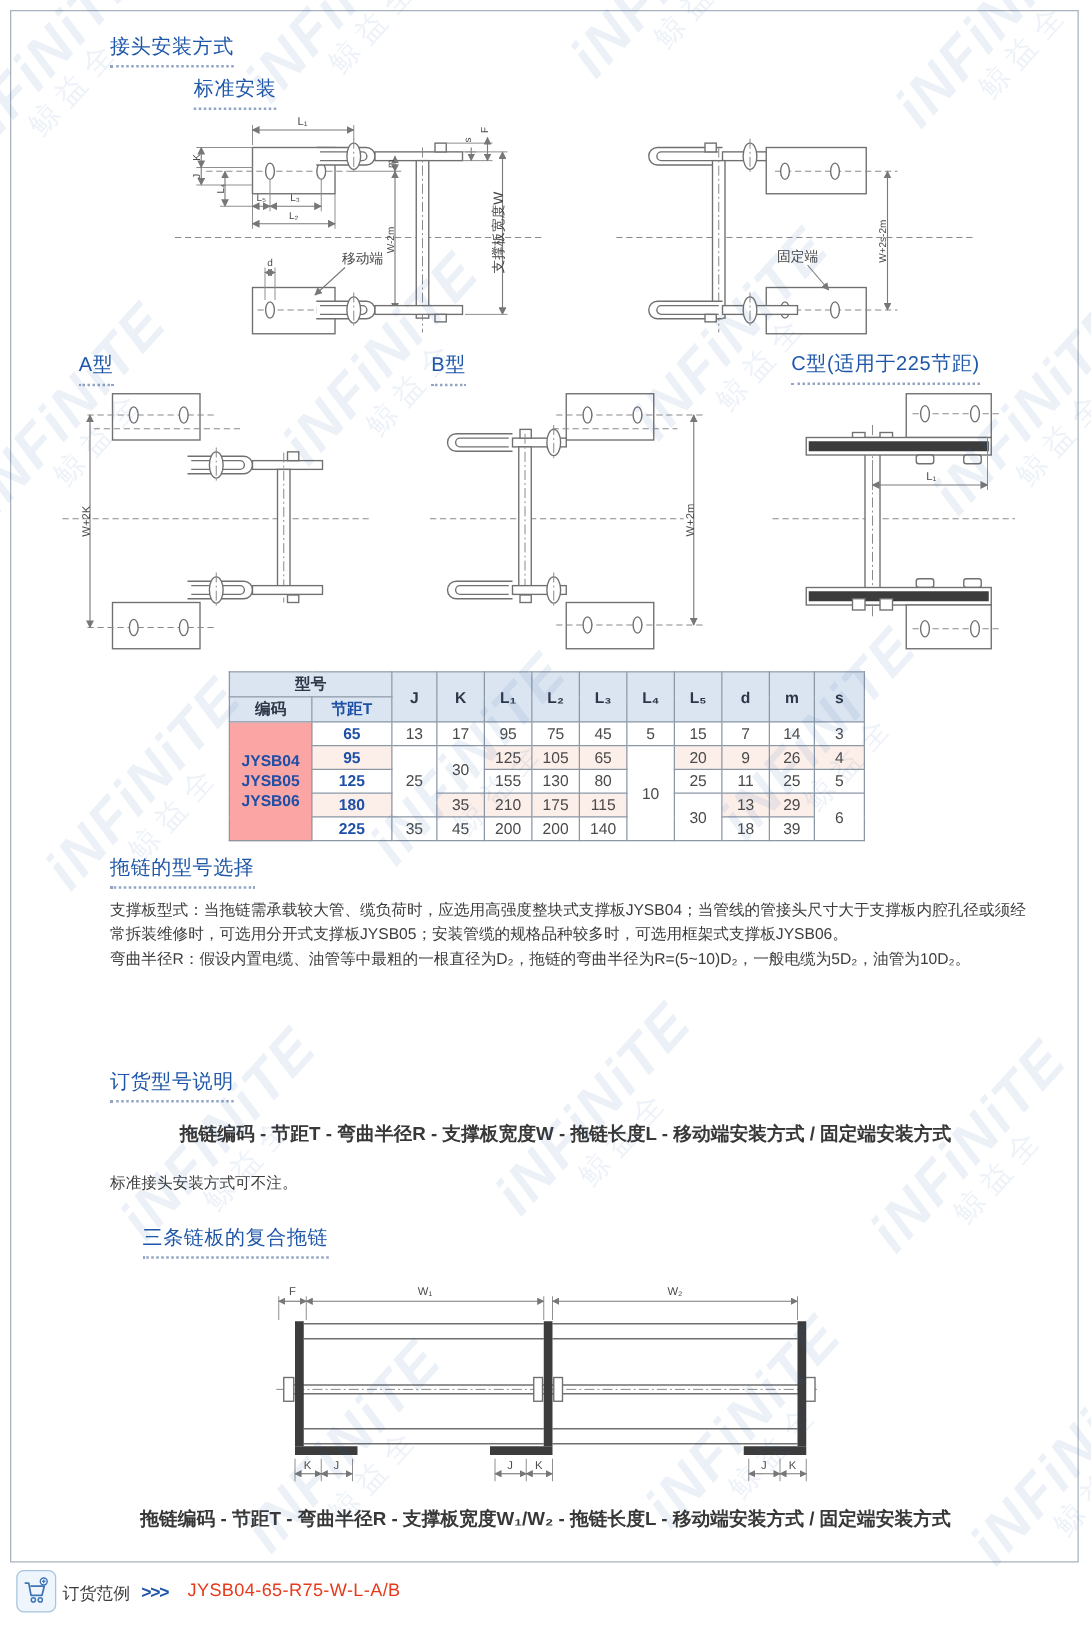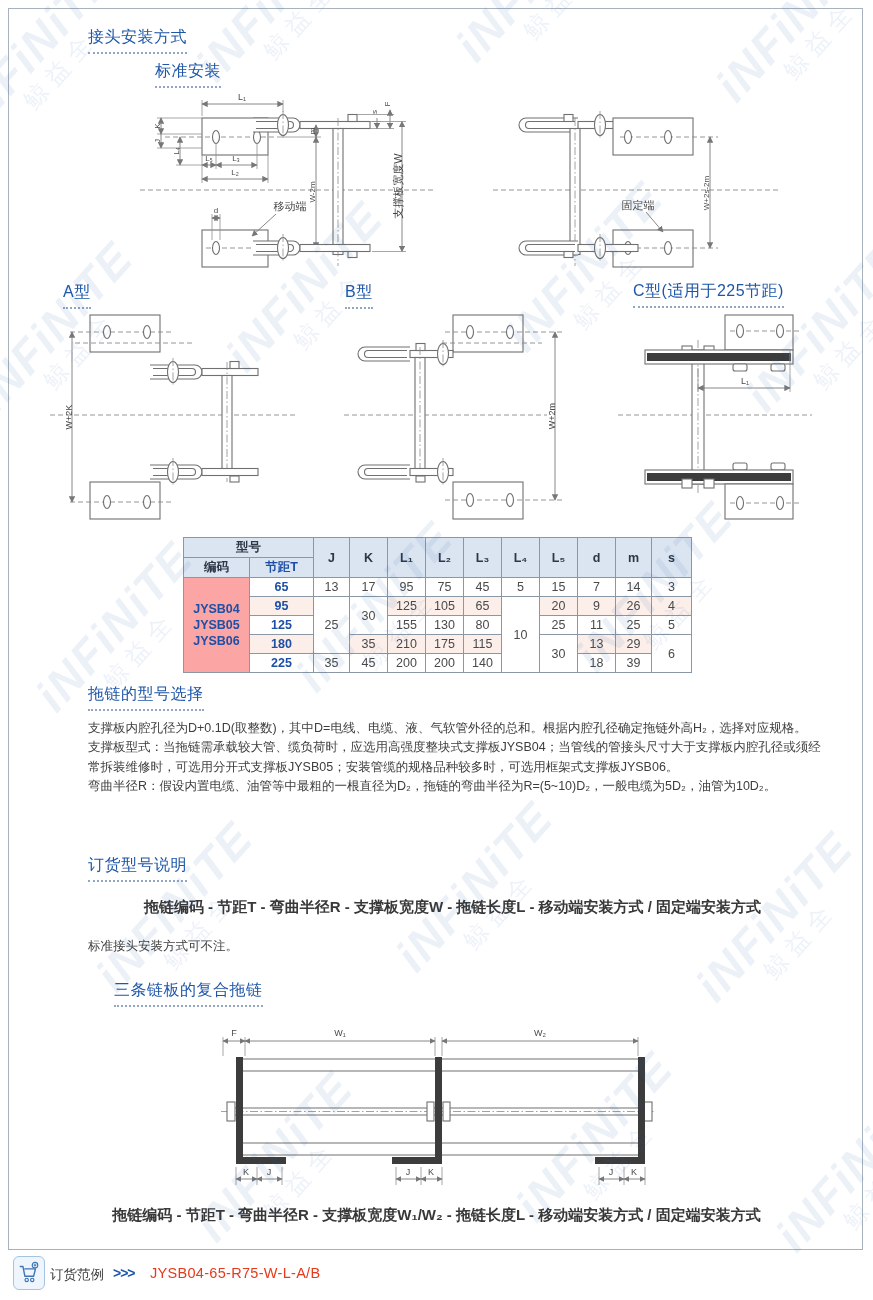--- a/index.html
+++ b/index.html
@@ -373,21 +373,20 @@
     <td>200</td>
     <td>200</td>
     <td>140</td>
     <td>18</td>
     <td>39</td>
   </tr>
 </tbody>
   </table>
 
 <div class="para">
-  <div>支撑板内腔孔径为D+0.1D(取整数)，其中D=电线、电缆、液、气软管外径的总和。根据内腔孔径确定拖链外高H₂，选择对应规格。</div>
   <div>支撑板型式：当拖链需承载较大管、缆负荷时，应选用高强度整块式支撑板JYSB04；当管线的管接头尺寸大于支撑板内腔孔径或须经常拆装维修时，可选用分开式支撑板JYSB05；安装管缆的规格品种较多时，可选用框架式支撑板JYSB06。</div>
   <div>弯曲半径R：假设内置电缆、油管等中最粗的一根直径为D₂，拖链的弯曲半径为R=(5~10)D₂，一般电缆为5D₂，油管为10D₂。</div>
 </div>
 
 <div class="formula" style="top:898px;margin-left:16px;">拖链编码 - 节距T - 弯曲半径R - 支撑板宽度W - 拖链长度L - 移动端安装方式 / 固定端安装方式</div>
 <div class="note">标准接头安装方式可不注。</div>
 <div class="formula" style="top:1206px;">拖链编码 - 节距T - 弯曲半径R - 支撑板宽度W₁/W₂ - 拖链长度L - 移动端安装方式 / 固定端安装方式</div>
 
 <svg class="diag" style="left:185px;top:1012px;" width="505" height="180" viewBox="0 0 505 180">
   <defs>

